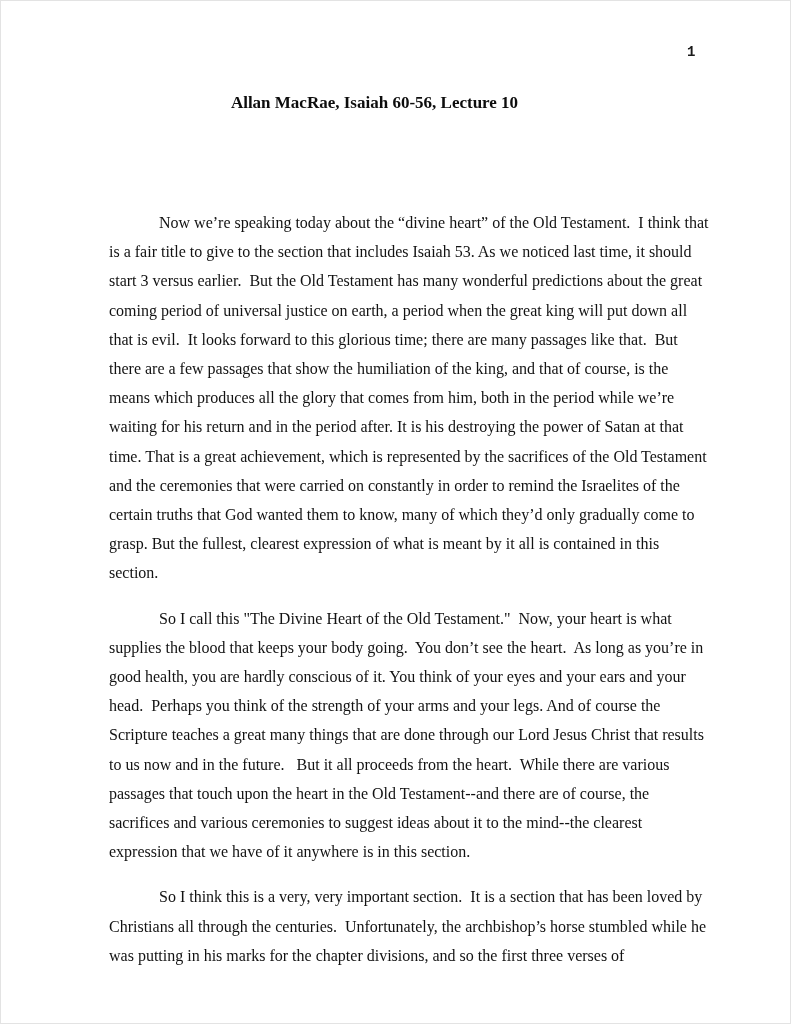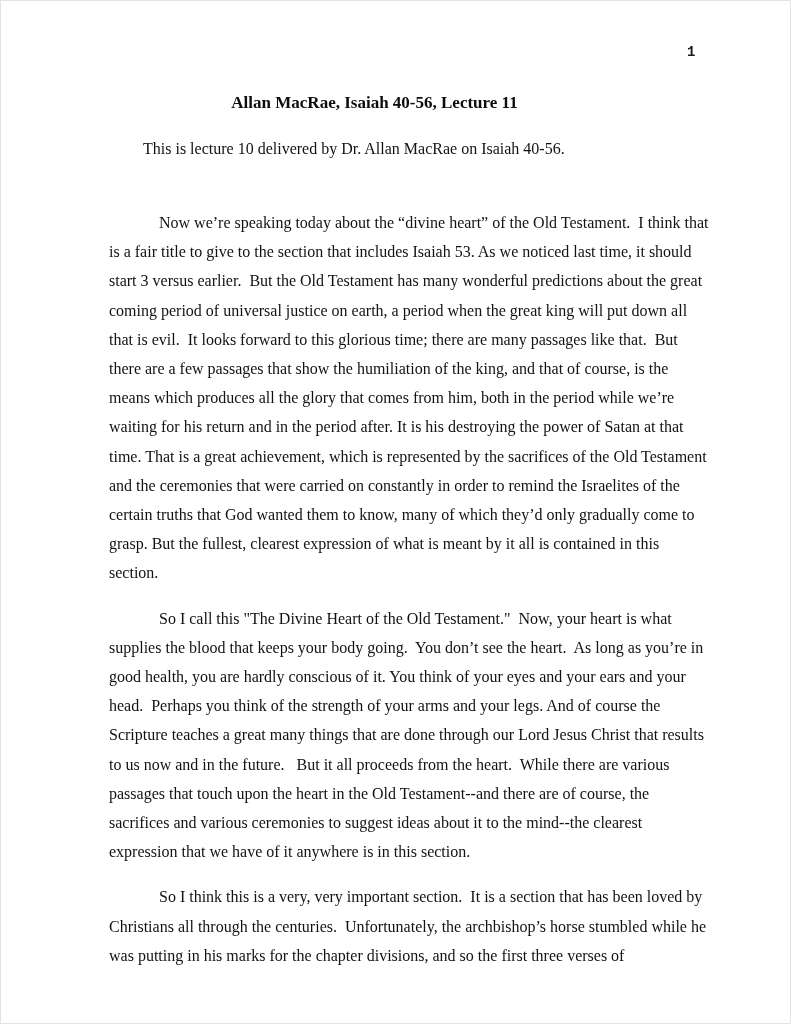--- a/index.html
+++ b/index.html
@@ -60,22 +60,21 @@
     text-indent: 50px;
     white-space: pre-wrap;
   }
 </style>
 </head>
 <body>
 
 <div class="page">
   <div class="page-number">1</div>
 
-  <h1 class="title">Allan MacRae, Isaiah 40-56, Lecture 11</h1>
+  <h1 class="title">Allan MacRae, Isaiah 60-56, Lecture 10</h1>
 
-  <p class="subtitle">This is lecture 10 delivered by Dr. Allan MacRae on Isaiah 40-56.</p>
 
   <div class="body-text">
     <p>Now we’re speaking today about the “divine heart” of the Old Testament.  I think that is a fair title to give to the section that includes Isaiah 53. As we noticed last time, it should start 3 versus earlier.  But the Old Testament has many wonderful predictions about the great coming period of universal justice on earth, a period when the great king will put down all that is evil.  It looks forward to this glorious time; there are many passages like that.  But there are a few passages that show the humiliation of the king, and that of course, is the means which produces all the glory that comes from him, both in the period while we’re waiting for his return and in the period after. It is his destroying the power of Satan at that time. That is a great achievement, which is represented by the sacrifices of the Old Testament and the ceremonies that were carried on constantly in order to remind the Israelites of the certain truths that God wanted them to know, many of which they’d only gradually come to grasp. But the fullest, clearest expression of what is meant by it all is contained in this section.</p>
     <p>So I call this "The Divine Heart of the Old Testament."  Now, your heart is what supplies the blood that keeps your body going.  You don’t see the heart.  As long as you’re in good health, you are hardly conscious of it. You think of your eyes and your ears and your head.  Perhaps you think of the strength of your arms and your legs. And of course the Scripture teaches a great many things that are done through our Lord Jesus Christ that results to us now and in the future.   But it all proceeds from the heart.  While there are various passages that touch upon the heart in the Old Testament--and there are of course, the sacrifices and various ceremonies to suggest ideas about it to the mind--the clearest expression that we have of it anywhere is in this section.</p>
     <p>So I think this is a very, very important section.  It is a section that has been loved by Christians all through the centuries.  Unfortunately, the archbishop’s horse stumbled while he was putting in his marks for the chapter divisions, and so the first three verses of</p>
   </div>
 </div>
 
 </body></html>

